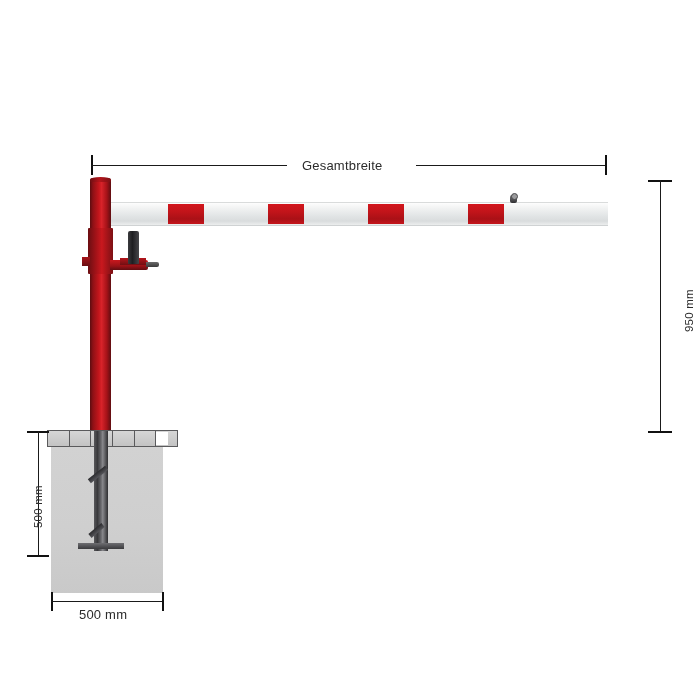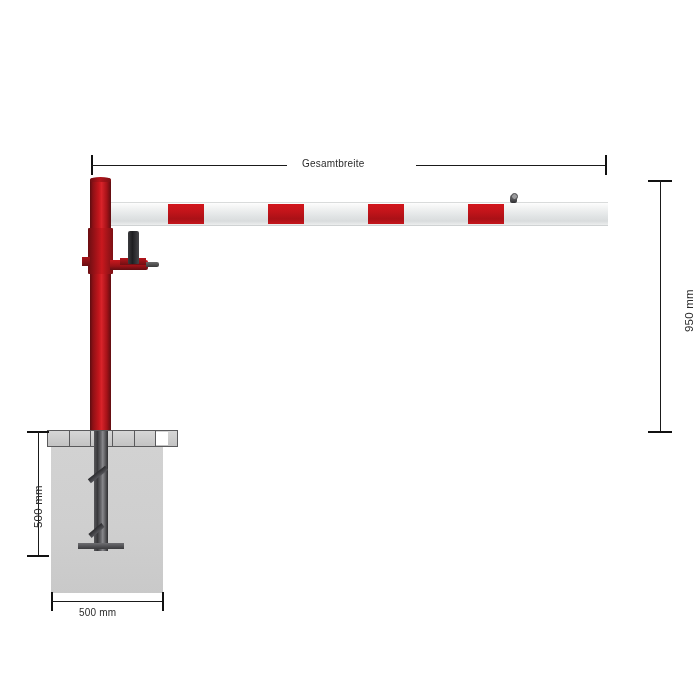--- a/index.html
+++ b/index.html
@@ -37,21 +37,21 @@
     border-left: 2px solid #111111;
   }
   .tick-h {
     position: absolute;
     height: 0;
     border-top: 2px solid #111111;
   }
   .dim-label {
     position: absolute;
     color: #2b2b2b;
-    font-size: 10px;
+    font-size: 13px;
     letter-spacing: 0.2px;
     white-space: nowrap;
     line-height: 1;
   }
   .dim-label-vert {
     position: absolute;
     color: #2b2b2b;
     font-size: 11.5px;
     letter-spacing: 0.2px;
     white-space: nowrap;

